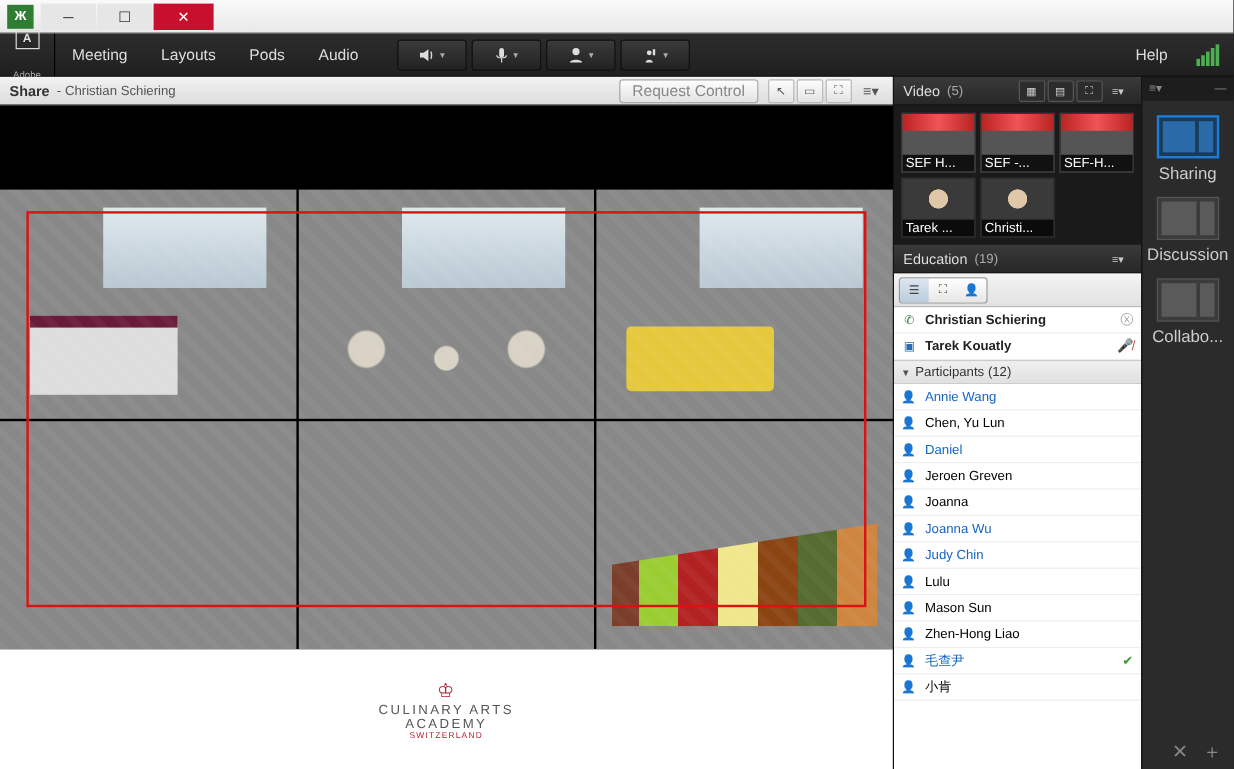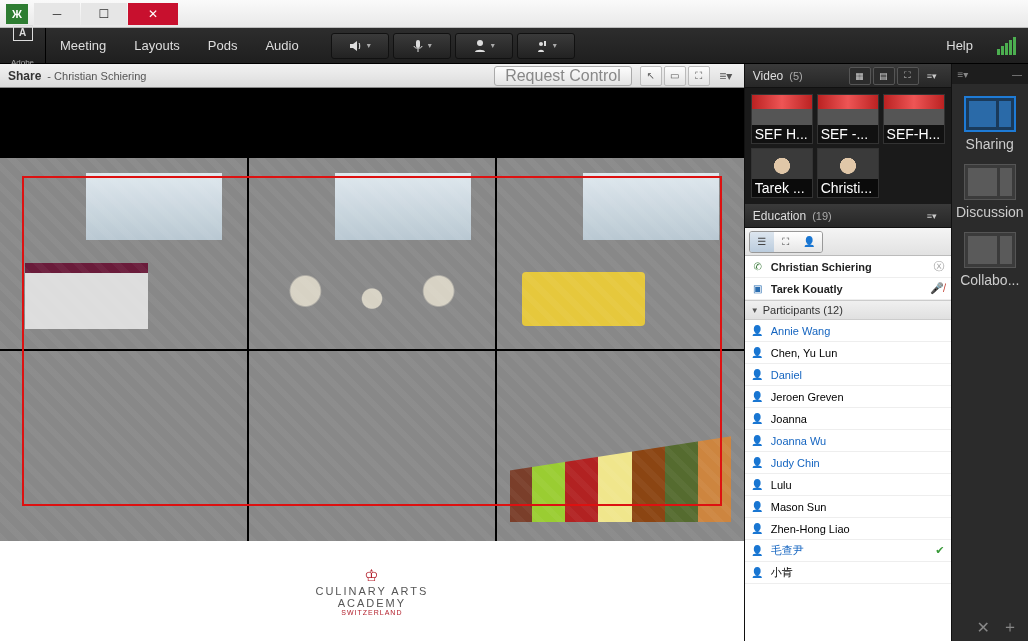--- a/index.html
+++ b/index.html
@@ -38,21 +38,21 @@
 
   
   .main { position:absolute; top:64px; left:0; right:0; bottom:0; display:flex; }
 
   
   .sharepod { width:847px; display:flex; flex-direction:column; border-right:1px solid #111; background:#000;}
   .podheader { height:24px; background:linear-gradient(#f2f2f2,#dcdcdc); display:flex; align-items:center; padding:0 8px; font-size:12px; color:#333; border-bottom:1px solid #888;}
   .podheader .podtitle { font-weight:bold; }
   .podheader .sub { margin-left:6px; color:#555; font-size:11px;}
   .podheader .grow{flex:1;}
-  .podheader .tbtn { height:20px; padding:0 10px; background:linear-gradient(#fdfdfd,#e3e3e3); border:1px solid #aaa; border-radius:3px; font-size:16px; color:#888; margin-right:6px;}
+  .podheader .tbtn { height:20px; padding:0 10px; background:linear-gradient(#fdfdfd,#e3e3e3); border:1px solid #aaa; border-radius:3px; font-size:13px; color:#888; margin-right:6px;}
   .podheader .ticon { width:22px; height:20px; margin-left:2px; background:linear-gradient(#fdfdfd,#e3e3e3); border:1px solid #bbb; border-radius:2px; display:flex; align-items:center; justify-content:center; font-size:10px; color:#555;}
   .podheader .burger{ width:20px; text-align:center; font-size:12px; color:#555; margin-left:6px;}
 
   .slide { flex:1; background:#000; position:relative; display:flex; flex-direction:column; }
   .slidebody { position:absolute; top:0; left:0; right:0; bottom:0; display:flex; flex-direction:column;}
   .collage { flex:1; display:grid; grid-template-columns:1fr 1fr 1fr; grid-template-rows:1fr 1fr; gap:2px; margin:70px 0 0 0; position:relative;}
   .collage .cell { background:#888; position:relative; overflow:hidden;}
   .redbox { position:absolute; border:2px solid #d11; pointer-events:none; left:22px; right:22px; top:88px; height:330px;}
   .logoarea { height:100px; background:#fff; display:flex; flex-direction:column; align-items:center; justify-content:center; }
   .logoarea .crest{ color:#b3202c; font-size:16px; letter-spacing:1px;}
@@ -82,21 +82,21 @@
   .rightcol { width:234px; display:flex; flex-direction:column; background:#1f1f1f;}
   .darkheader { height:24px; background:linear-gradient(#3a3a3a,#272727); color:#ddd; display:flex; align-items:center; padding:0 8px; font-size:12px; border-bottom:1px solid #111;}
   .darkheader .count{ color:#aaa; margin-left:6px; font-size:11px;}
   .darkheader .grow{flex:1;}
   .darkheader .hicon{ width:22px; height:18px; margin-left:2px; border:1px solid #555; border-radius:2px; display:flex; align-items:center; justify-content:center; font-size:9px; color:#ccc; background:#2c2c2c;}
 
   .videogrid { background:#1a1a1a; padding:6px; display:grid; grid-template-columns:repeat(3, 1fr); gap:4px;}
   .vcell { height:50px; background:#555; position:relative; border:1px solid #333; overflow:hidden;}
   .vcell .banner{position:absolute; top:0; left:0; right:0; height:14px; background:linear-gradient(90deg,#b22,#e55,#b22);} 
   .vcell.person{background:radial-gradient(circle at 50% 35%, #e0c7a8 18%, #3a3a3a 19%);}
-  .vcell .label{position:absolute; bottom:0; left:0; right:0; background:rgba(0,0,0,.8); color:#fff; font-size:14px; padding:1px 3px; white-space:nowrap; overflow:hidden; text-overflow:ellipsis;}
+  .vcell .label{position:absolute; bottom:0; left:0; right:0; background:rgba(0,0,0,.8); color:#fff; font-size:11px; padding:1px 3px; white-space:nowrap; overflow:hidden; text-overflow:ellipsis;}
 
   .attendees { flex:1; display:flex; flex-direction:column; background:#fff; min-height:0;}
   .att-toolbar{ height:28px; background:linear-gradient(#f4f4f4,#e2e2e2); border-bottom:1px solid #bbb; display:flex; align-items:center; padding:0 4px; gap:2px;}
   .att-toolbar .seg{ display:flex; border:1px solid #999; border-radius:3px; overflow:hidden;}
   .att-toolbar .seg span{ width:24px; height:20px; display:flex; align-items:center; justify-content:center; font-size:10px; background:linear-gradient(#fff,#e6e6e6); color:#444;}
   .att-toolbar .seg span.active{ background:linear-gradient(#dde6ef,#bcd); }
   .att-list{ flex:1; overflow:auto; font-size:11px;}
   .att-row{ height:22px; display:flex; align-items:center; padding:0 6px; border-bottom:1px solid #eee; gap:6px;}
   .att-row .ico{ width:14px; height:14px; display:flex; align-items:center; justify-content:center; font-size:10px;}
   .att-row .nm{ flex:1; white-space:nowrap; overflow:hidden; text-overflow:ellipsis;}

